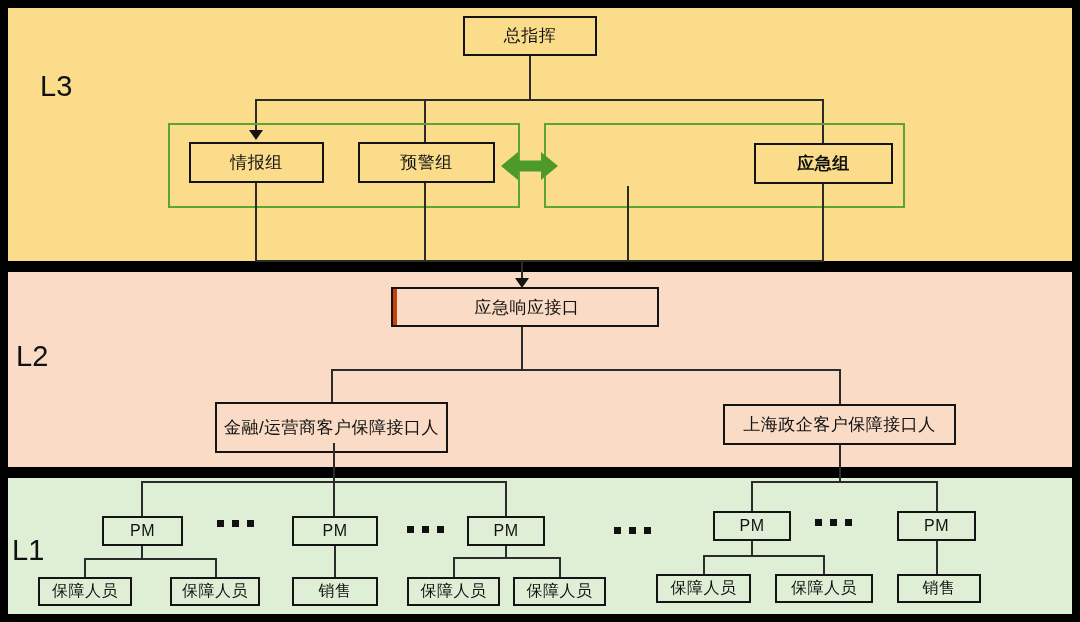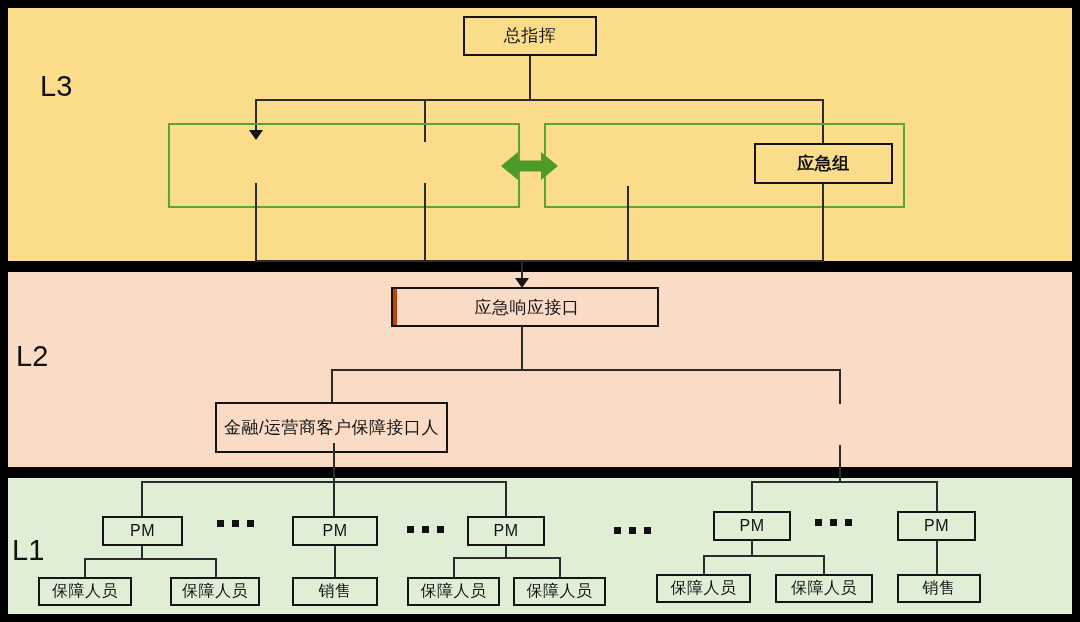--- a/index.html
+++ b/index.html
@@ -42,20 +42,22 @@
   <div class="vline" style="left:529px;top:56px;height:44px;"></div>
   <div class="hline" style="left:255px;top:99px;width:569px;"></div>
   <div class="vline" style="left:255px;top:99px;height:32px;"></div>
   <div class="tri-down" style="left:249px;top:130px;"></div>
   <div class="vline" style="left:424px;top:99px;height:43px;"></div>
   <div class="vline" style="left:822px;top:99px;height:45px;"></div>
 
   <div class="gcontainer" style="left:168px;top:123px;width:352px;height:85px;"></div>
   <div class="gcontainer" style="left:544px;top:123px;width:361px;height:85px;"></div>
 
+  <div class="box" style="left:189px;top:142px;width:135px;height:41px;">情报组</div>
+  <div class="box" style="left:358px;top:142px;width:137px;height:41px;">预警组</div>
   <div class="box" style="left:754px;top:143px;width:139px;height:41px;font-weight:bold;">应急组</div>
 
   <div class="arrow-wrap" style="left:501px;top:151px;width:57px;height:30px;">
     <svg width="57" height="30" viewBox="0 0 57 30">
       <polygon points="0,15 17,1 17,9.5 40,9.5 40,1 57,15 40,29 40,20.5 17,20.5 17,29" fill="var(--arrow-green)"></polygon>
     </svg>
   </div>
 
   <div class="vline" style="left:255px;top:183px;height:79px;"></div>
   <div class="vline" style="left:424px;top:183px;height:79px;"></div>
@@ -68,20 +70,21 @@
   <div class="cellbox" style="left:391px;top:287px;width:268px;height:40px;">
     <div class="cell right">应急响应接口</div>
   </div>
 
   <div class="vline" style="left:521px;top:327px;height:44px;"></div>
   <div class="hline" style="left:331px;top:369px;width:510px;"></div>
   <div class="vline" style="left:331px;top:369px;height:33px;"></div>
   <div class="vline" style="left:839px;top:369px;height:35px;"></div>
 
   <div class="box" style="left:215px;top:402px;width:233px;height:51px;">金融/运营商客户保障接口人</div>
+  <div class="box" style="left:723px;top:404px;width:233px;height:41px;">上海政企客户保障接口人</div>
 
   <div class="vline" style="left:333px;top:443px;height:73px;"></div>
   <div class="vline" style="left:839px;top:445px;height:38px;"></div>
 
   <div class="hline" style="left:141px;top:481px;width:366px;"></div>
   <div class="vline" style="left:141px;top:481px;height:35px;"></div>
   <div class="vline" style="left:505px;top:481px;height:35px;"></div>
   <div class="hline" style="left:751px;top:481px;width:187px;"></div>
   <div class="vline" style="left:751px;top:481px;height:30px;"></div>
   <div class="vline" style="left:936px;top:481px;height:30px;"></div>

